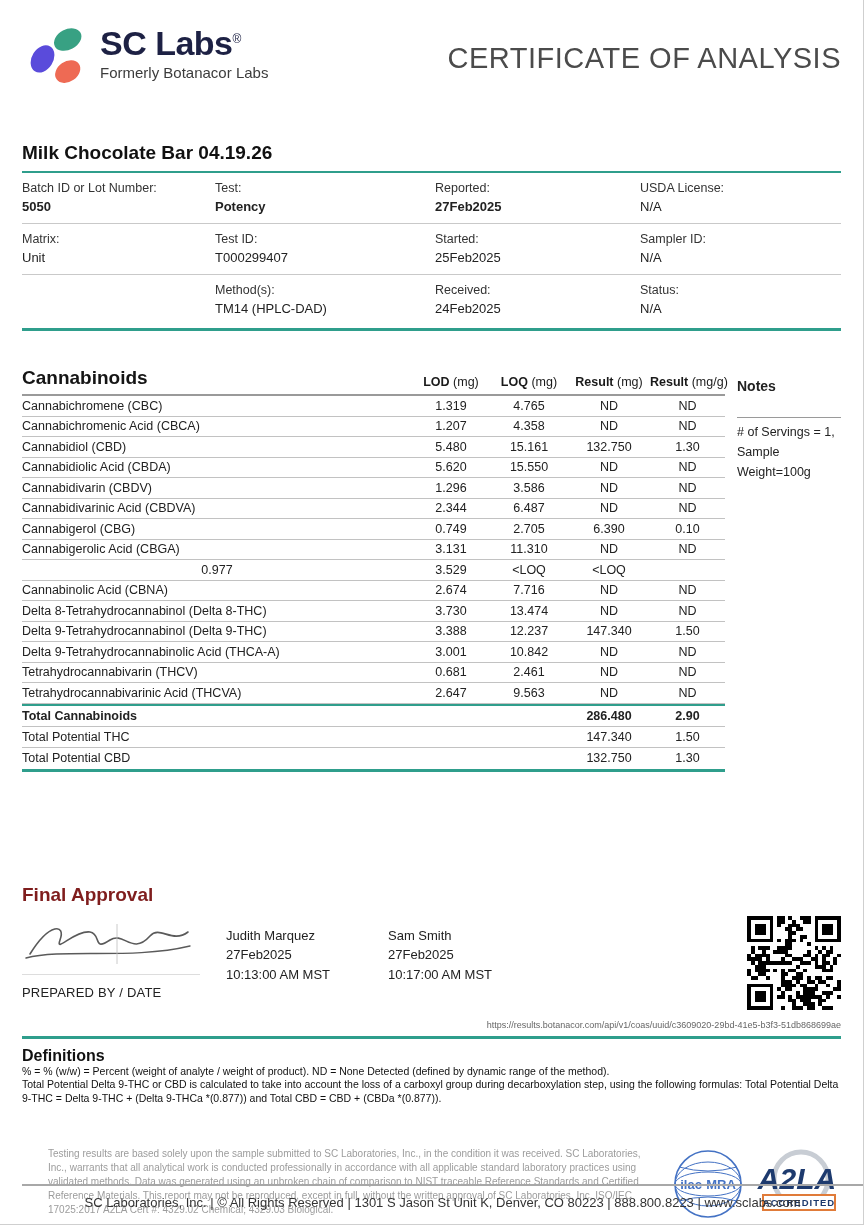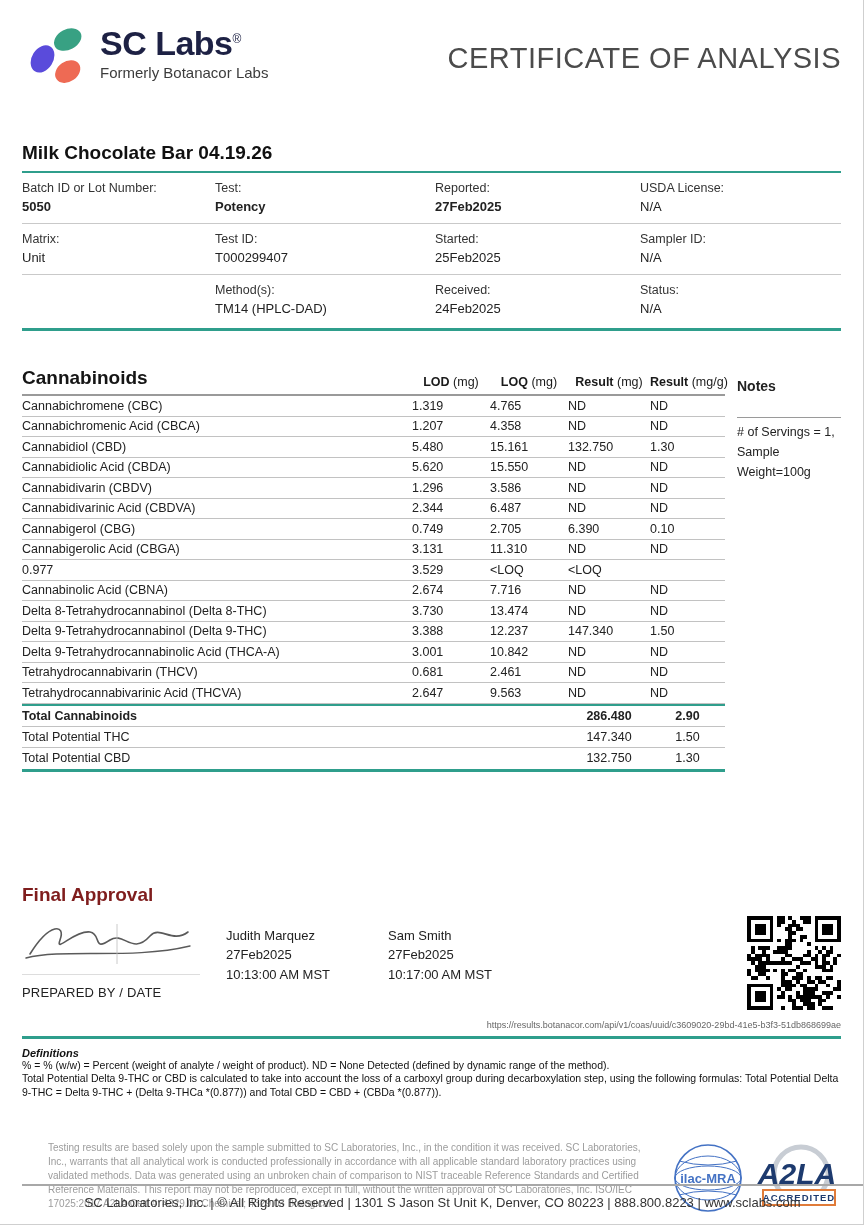--- a/index.html
+++ b/index.html
@@ -34,21 +34,21 @@
   .cann { display:flex; margin-top:36px; }
   .cann-main { width:703px; }
   .cgrid { display:grid; grid-template-columns:390px 78px 78px 82px 75px; align-items:end; }
   .cann-head { border-bottom:2px solid #9a9a9a; padding-bottom:5px; }
   .cann-title { font-size:19px; font-weight:bold; color:#151515; }
   .col-h { font-size:12.5px; text-align:center; color:#1a1a1a; white-space:nowrap; }
   .col-h b { font-weight:bold; }
   .col-h span { font-weight:normal; }
   .crow { border-bottom:1px solid #c2c2c2; height:20.5px; align-items:center; }
   .crow .nm { font-size:12.5px; color:#222; }
-  .crow .v { font-size:12.5px; text-align:left; color:#222; }
+  .crow .v { font-size:12.5px; text-align:center; color:#222; }
   .crow:last-of-type { border-bottom:none; }
   .totals { border-top:2px solid #2f9e8c; border-bottom:3px solid #2f9e8c; }
   .trow { display:grid; grid-template-columns:546px 82px 75px; align-items:center; height:21px; border-bottom:1px solid #c2c2c2; }
   .trow:last-child { border-bottom:none; }
   .trow .nm { font-size:12.5px; }
   .trow .v { font-size:12.5px; text-align:center; }
   .trow.bold .nm, .trow.bold .v { font-weight:bold; }
   .notes-col { flex:1; padding-left:12px; }
   .notes-h { font-size:14px; font-weight:bold; padding-bottom:23px; border-bottom:1px solid #9a9a9a; margin-top:11px; }
   .notes-body { font-size:12.5px; color:#222; line-height:1.6; padding-top:4px; }
@@ -63,28 +63,28 @@
   .sig2-wrap { margin-left:46px; width:190px; }
   .sig2-bg { background:#f1f1f1; padding:2px 4px; }
   .info1 { margin-left:26px; width:150px; }
   .info2 { margin-left:12px; width:140px; }
   .qr-wrap { margin-left:auto; margin-top:4px; }
   .qr-url { text-align:right; font-size:9px; color:#666; margin-top:6px; }
   .rule-teal2 { height:3px; background:#2f9e8c; margin-top:6px; }
 
   
   .defs { margin-top:8px; color:#111; }
-  .defs .dh { font-size:11px; font-weight:bold;font-style:italic; }
+  .defs .dh { font-size:16px; font-weight:bold; }
   .defs p { font-size:10.5px; line-height:1.3; }
 
   
   .disc-row { display:flex; margin-top:42px; }
   .disc-text { width:612px; margin-left:26px; font-size:10px; color:#9c9c9c; line-height:1.38; }
   .accr { flex:1; display:flex; flex-direction:column; align-items:flex-end; padding-right:2px; }
-  .accr-logos { display:flex; align-items:center; gap:10px; }
+  .accr-logos { display:flex; align-items:flex-start; gap:10px; }
   .cert-sm { font-size:7px; color:#8a8a8a; text-align:center; margin-top:4px; width:100%; padding-left:60px; }
 
   
   .footer { position:absolute; left:16px; right:0; bottom:0; height:40px; border-top:2px solid #a8a8a8; text-align:center;margin-left:6px; }
   .footer-text { font-size:13px; color:#333; margin-top:9px; }
 </style>
 </head>
 <body>
 
 <div class="page">

